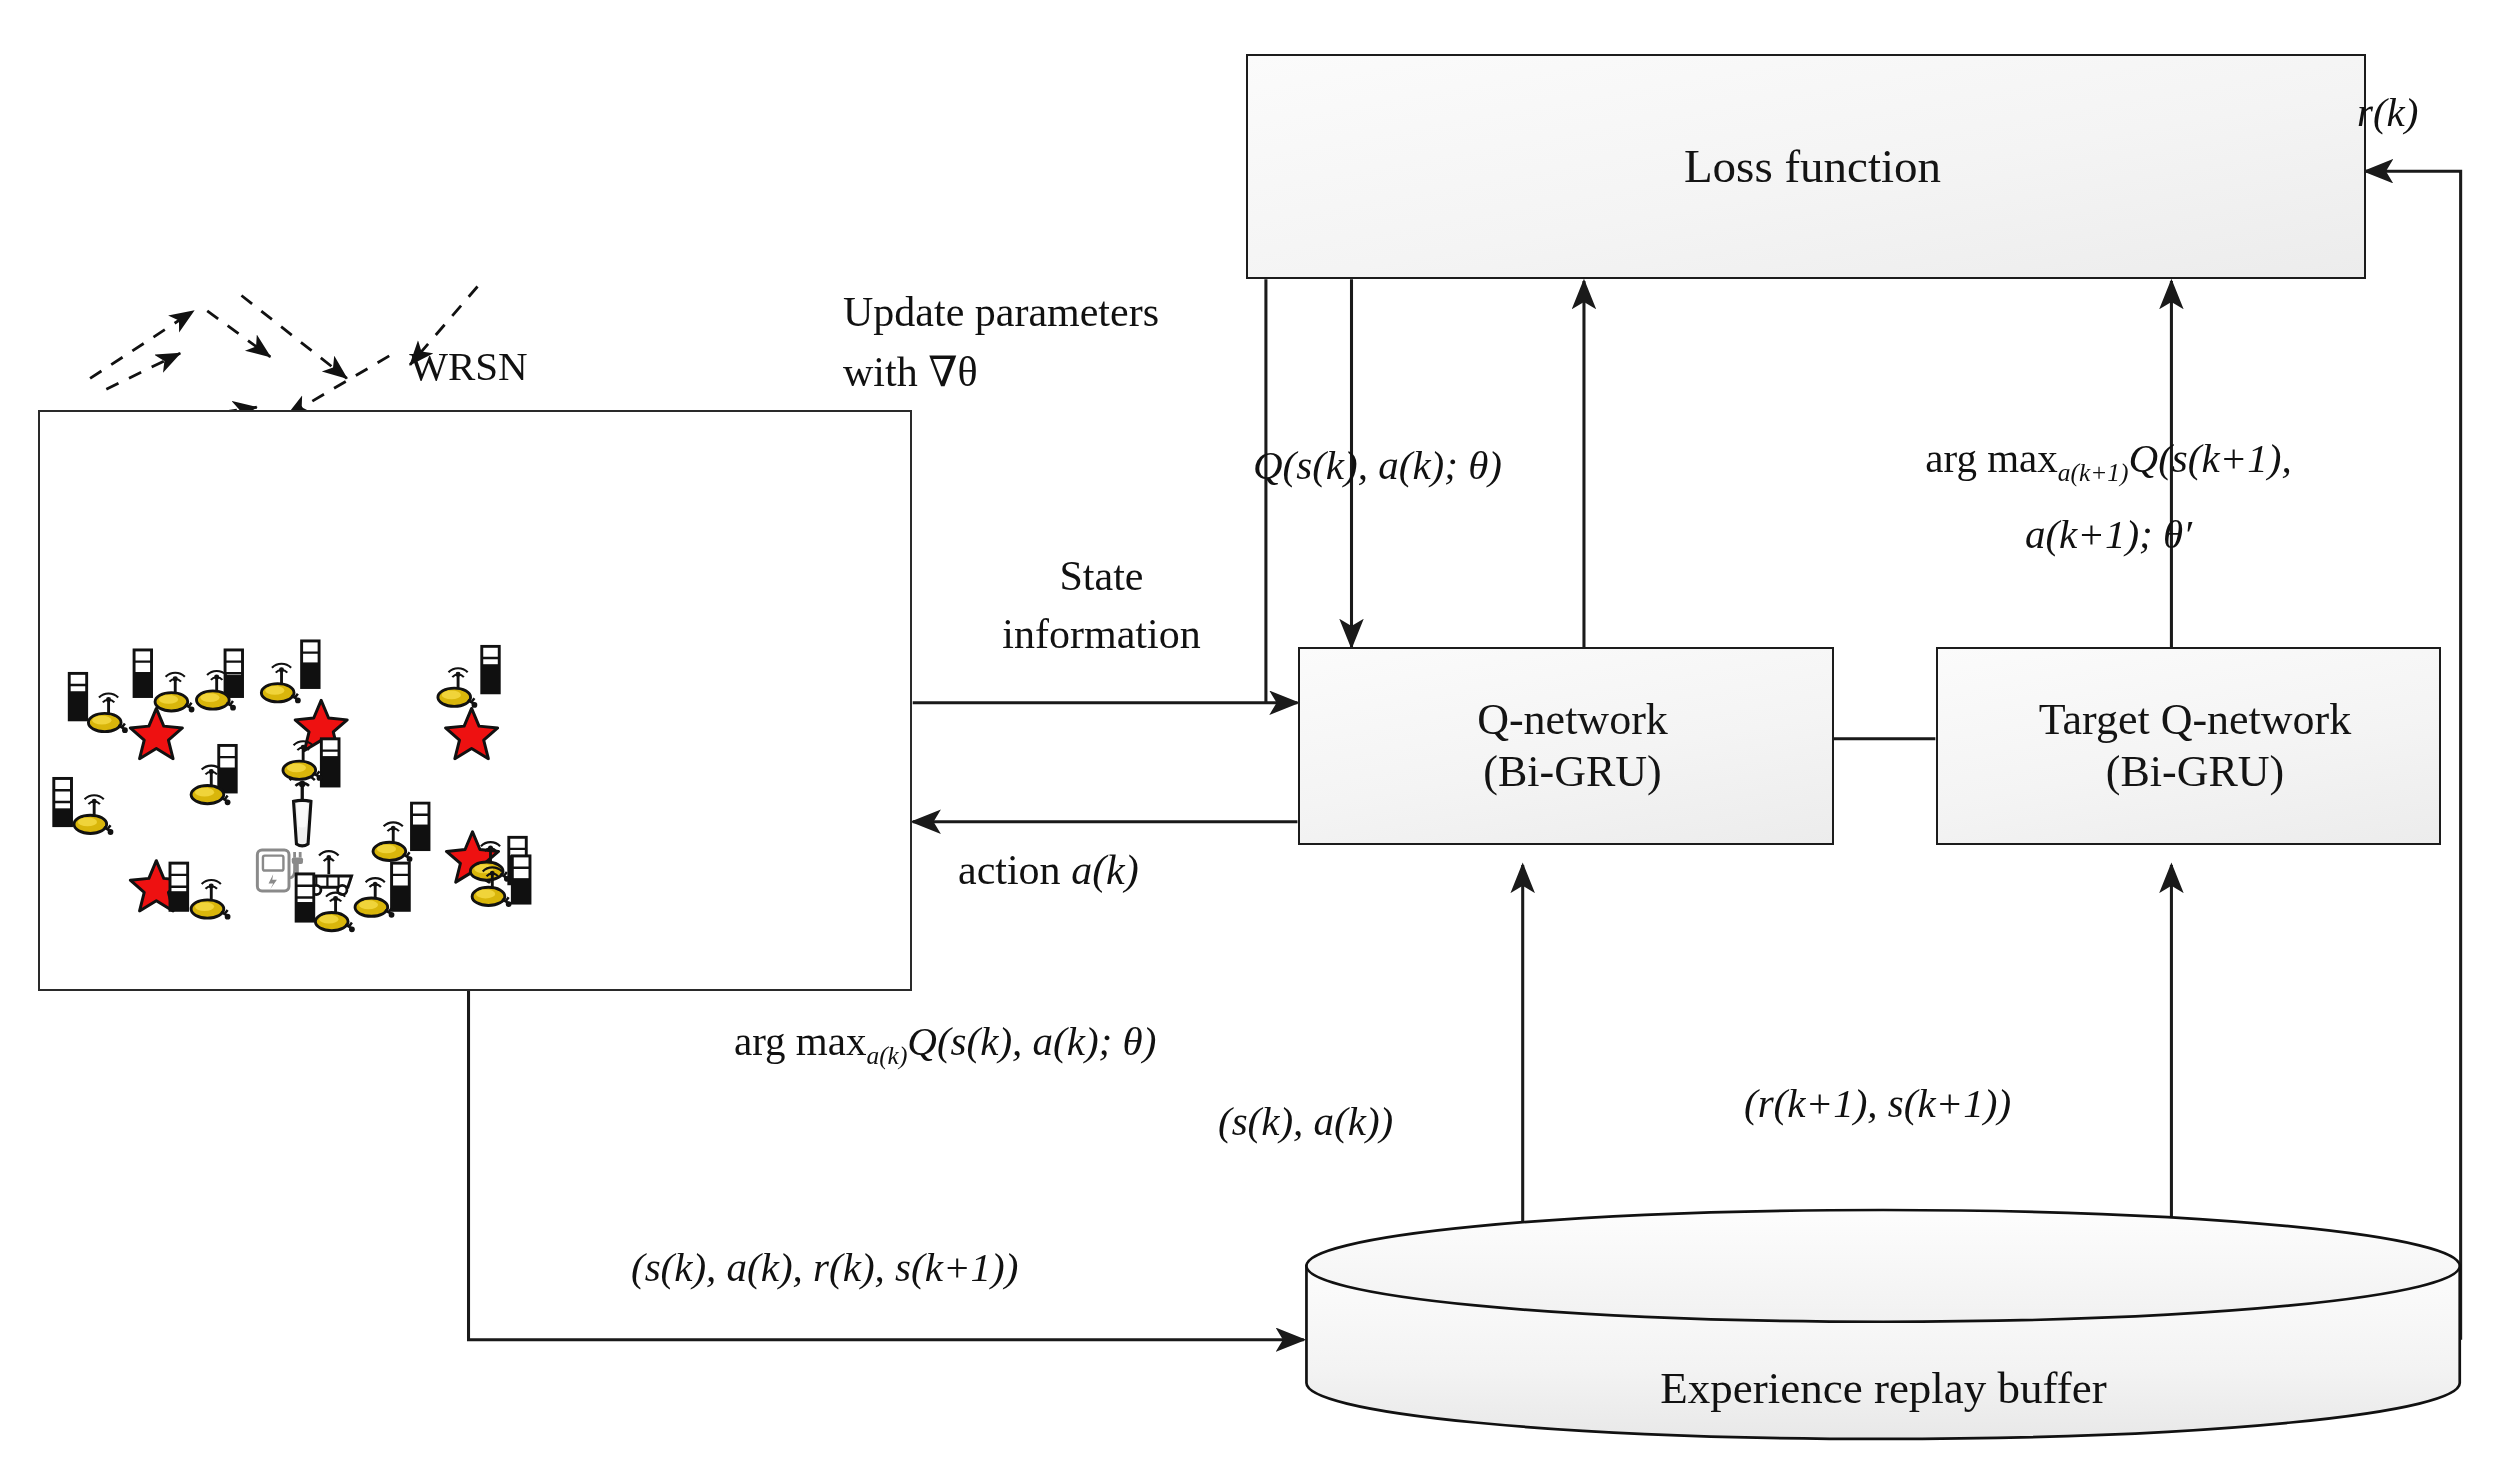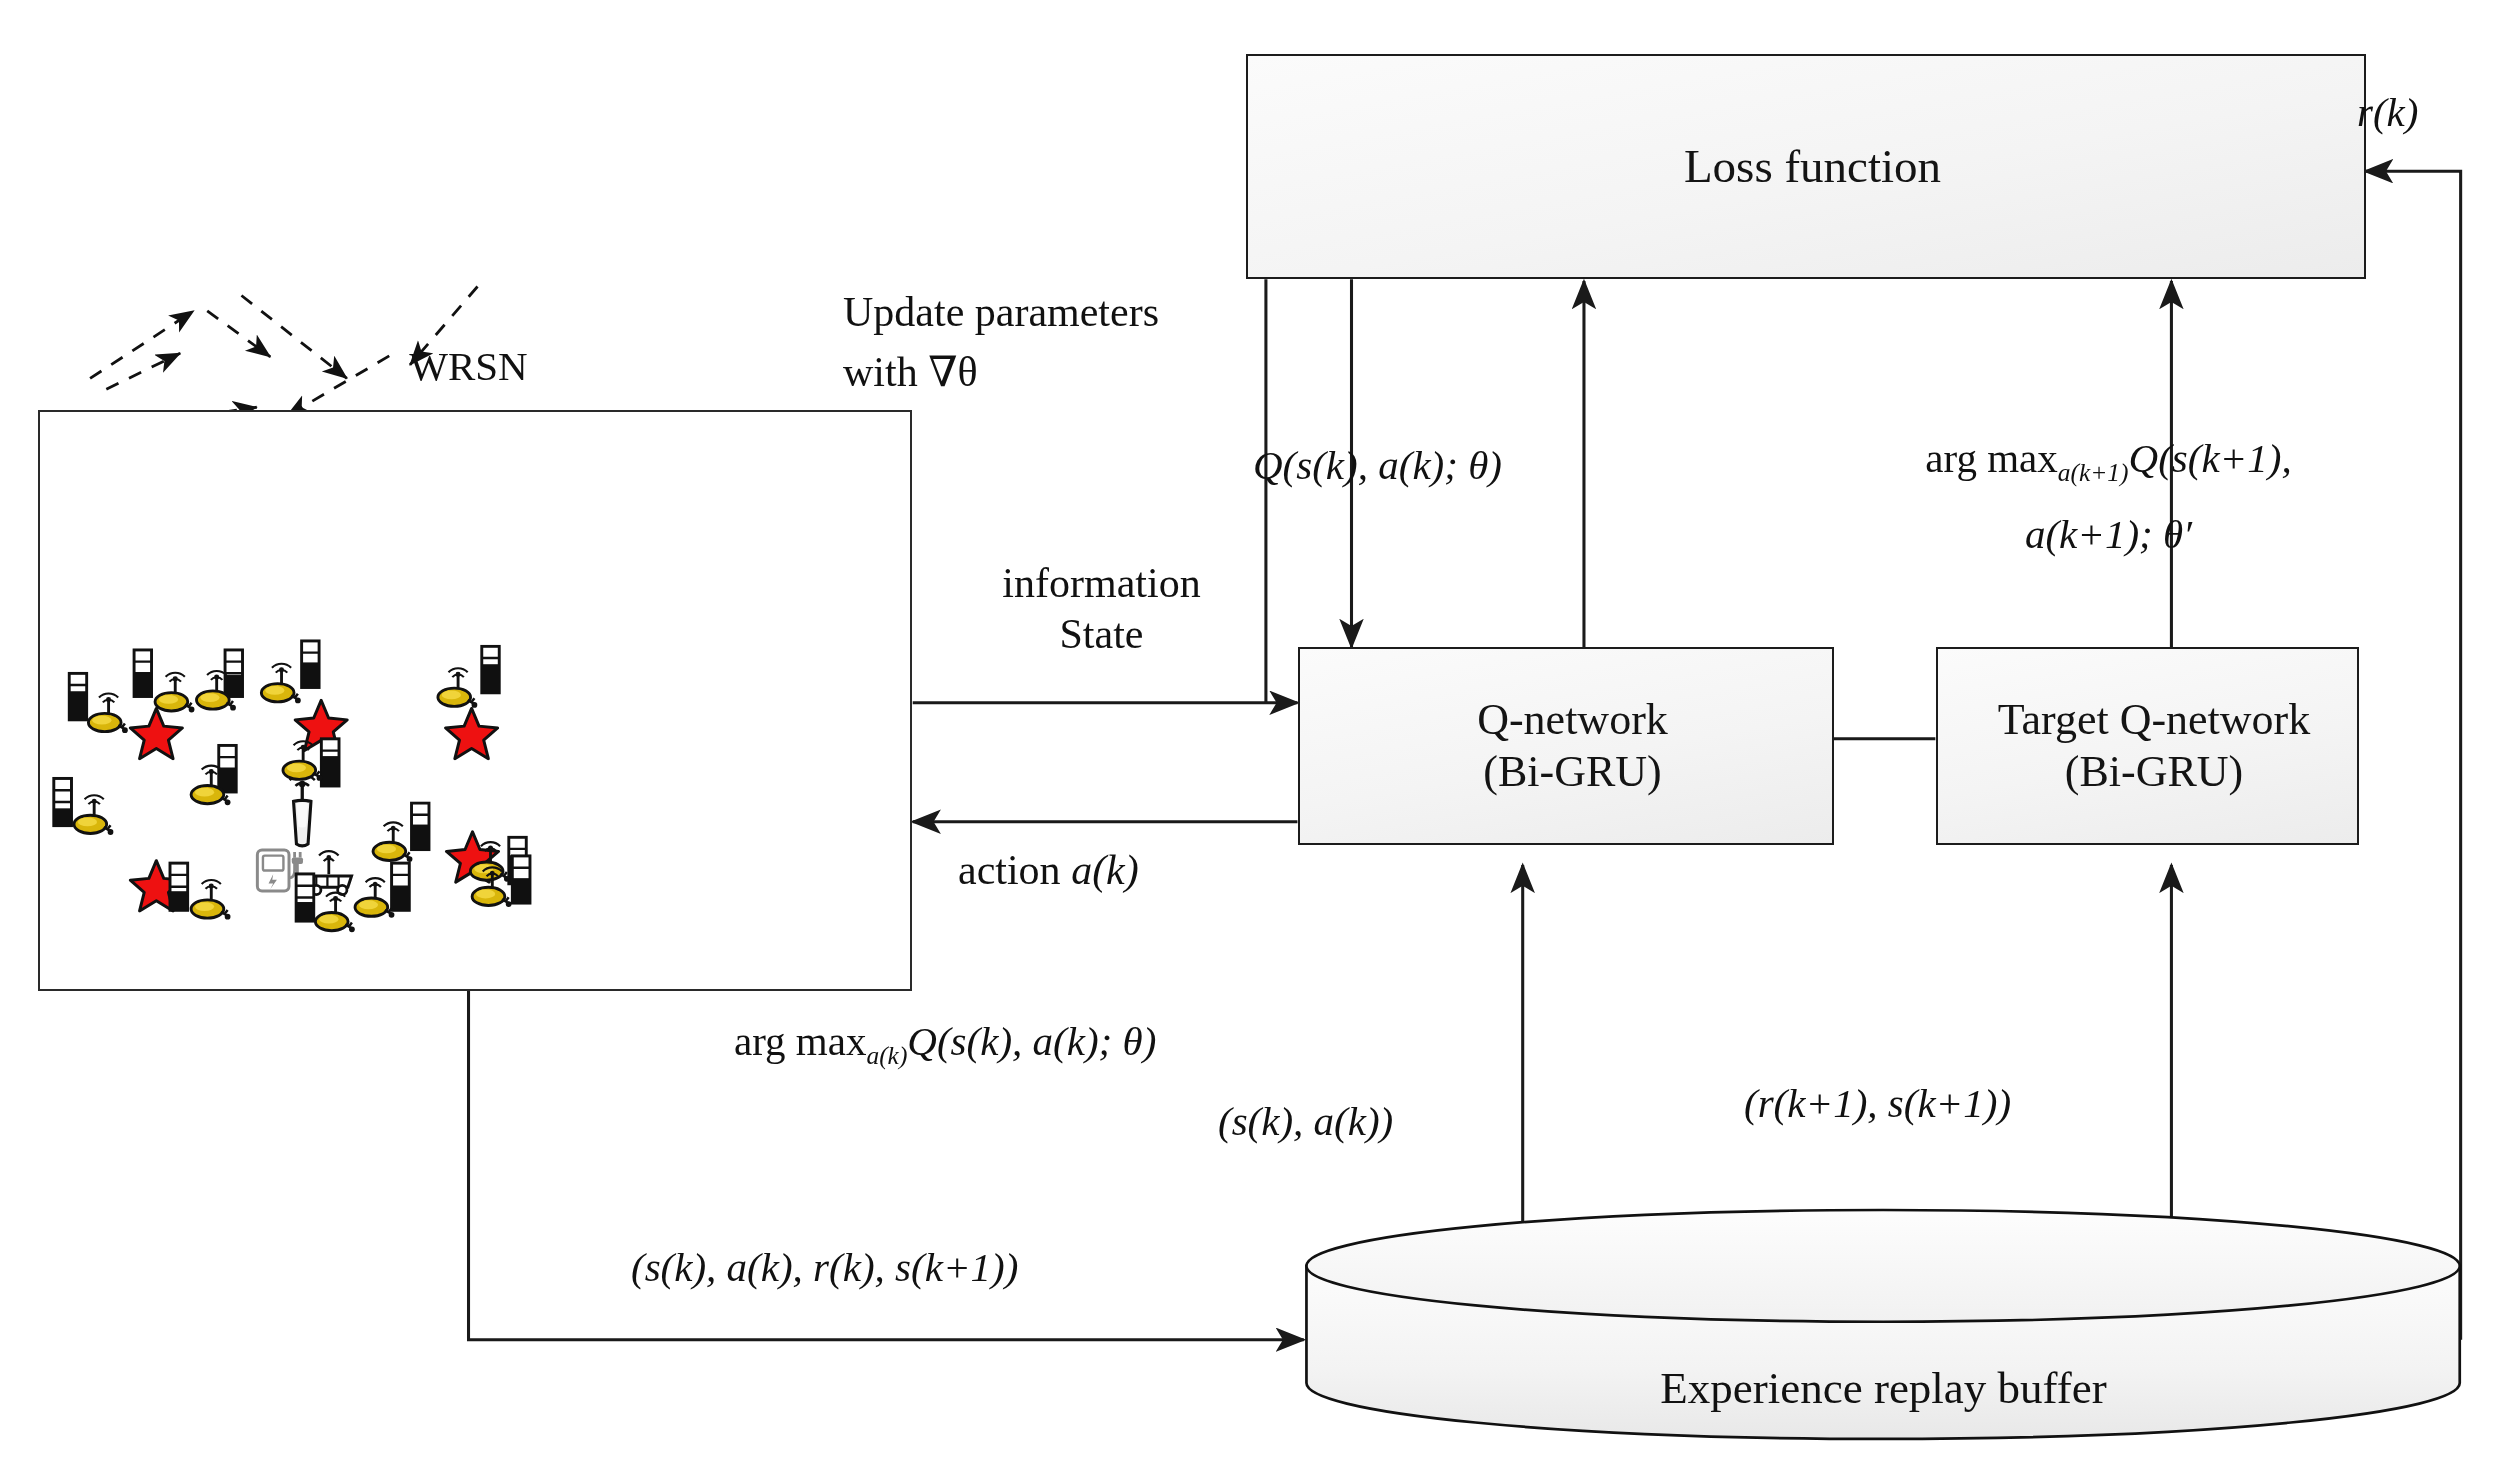--- a/index.html
+++ b/index.html
@@ -283,21 +283,21 @@
 
   <div class="nodebox abs" style="left:1246px; top:54px; width:1120px; height:225px; font-size:47px;">
     <span>Loss function</span>
   </div>
 
   <div class="nodebox abs" style="left:1298px; top:647px; width:536px; height:198px; font-size:44px; flex-direction:column;">
     <span>Q-network</span>
     <span>(Bi-GRU)</span>
   </div>
 
-  <div class="nodebox abs" style="left:1936px; top:647px; width:423px; height:198px; font-size:44px; flex-direction:column;">
+  <div class="nodebox abs" style="left:1936px; top:647px; width:505px; height:198px; font-size:44px; flex-direction:column;">
     <span>Target Q-network</span>
     <span>(Bi-GRU)</span>
   </div>
 
   <div class="lbl abs ctr" style="left:1352px; top:1361px; width:1063px; font-size:45px;">Experience replay buffer</div>
 
   <div class="abs" style="left:843px; top:287px; width:469px;">
     <div class="lbl" style="font-size:42px;">Update parameters</div>
     <div class="lbl" style="font-size:42px; margin-top:9px;">with ∇θ</div>
   </div>
@@ -307,22 +307,22 @@
   <div class="abs ctr" style="left:1820px; top:433px; width:577px;">
     <div class="lbl" style="font-size:41px;">
       <span>arg max</span><sub>a(k+1)</sub><span class="ital">Q(s(k+1),</span>
     </div>
     <div class="lbl ital" style="font-size:41px; margin-top:21px;">a(k+1); θ′</div>
   </div>
 
   <div class="lbl abs ital" style="left:2357px; top:87px; font-size:41px;">r(k)</div>
 
   <div class="abs ctr" style="left:935px; top:551px; width:333px;">
+    <div class="lbl" style="font-size:42px;">State</div>
     <div class="lbl" style="font-size:42px; margin-top:7.2px;">information</div>
-    <div class="lbl" style="font-size:42px;">State</div>
   </div>
 
   <div class="lbl abs" style="left:958px; top:845px; font-size:42px;">
     <span>action </span><span class="ital">a(k)</span>
   </div>
 
   <div class="lbl abs" style="left:734px; top:1016px; font-size:41px;">
     <span>arg max</span><sub>a(k)</sub><span class="ital">Q(s(k), a(k); θ)</span>
   </div>
 

